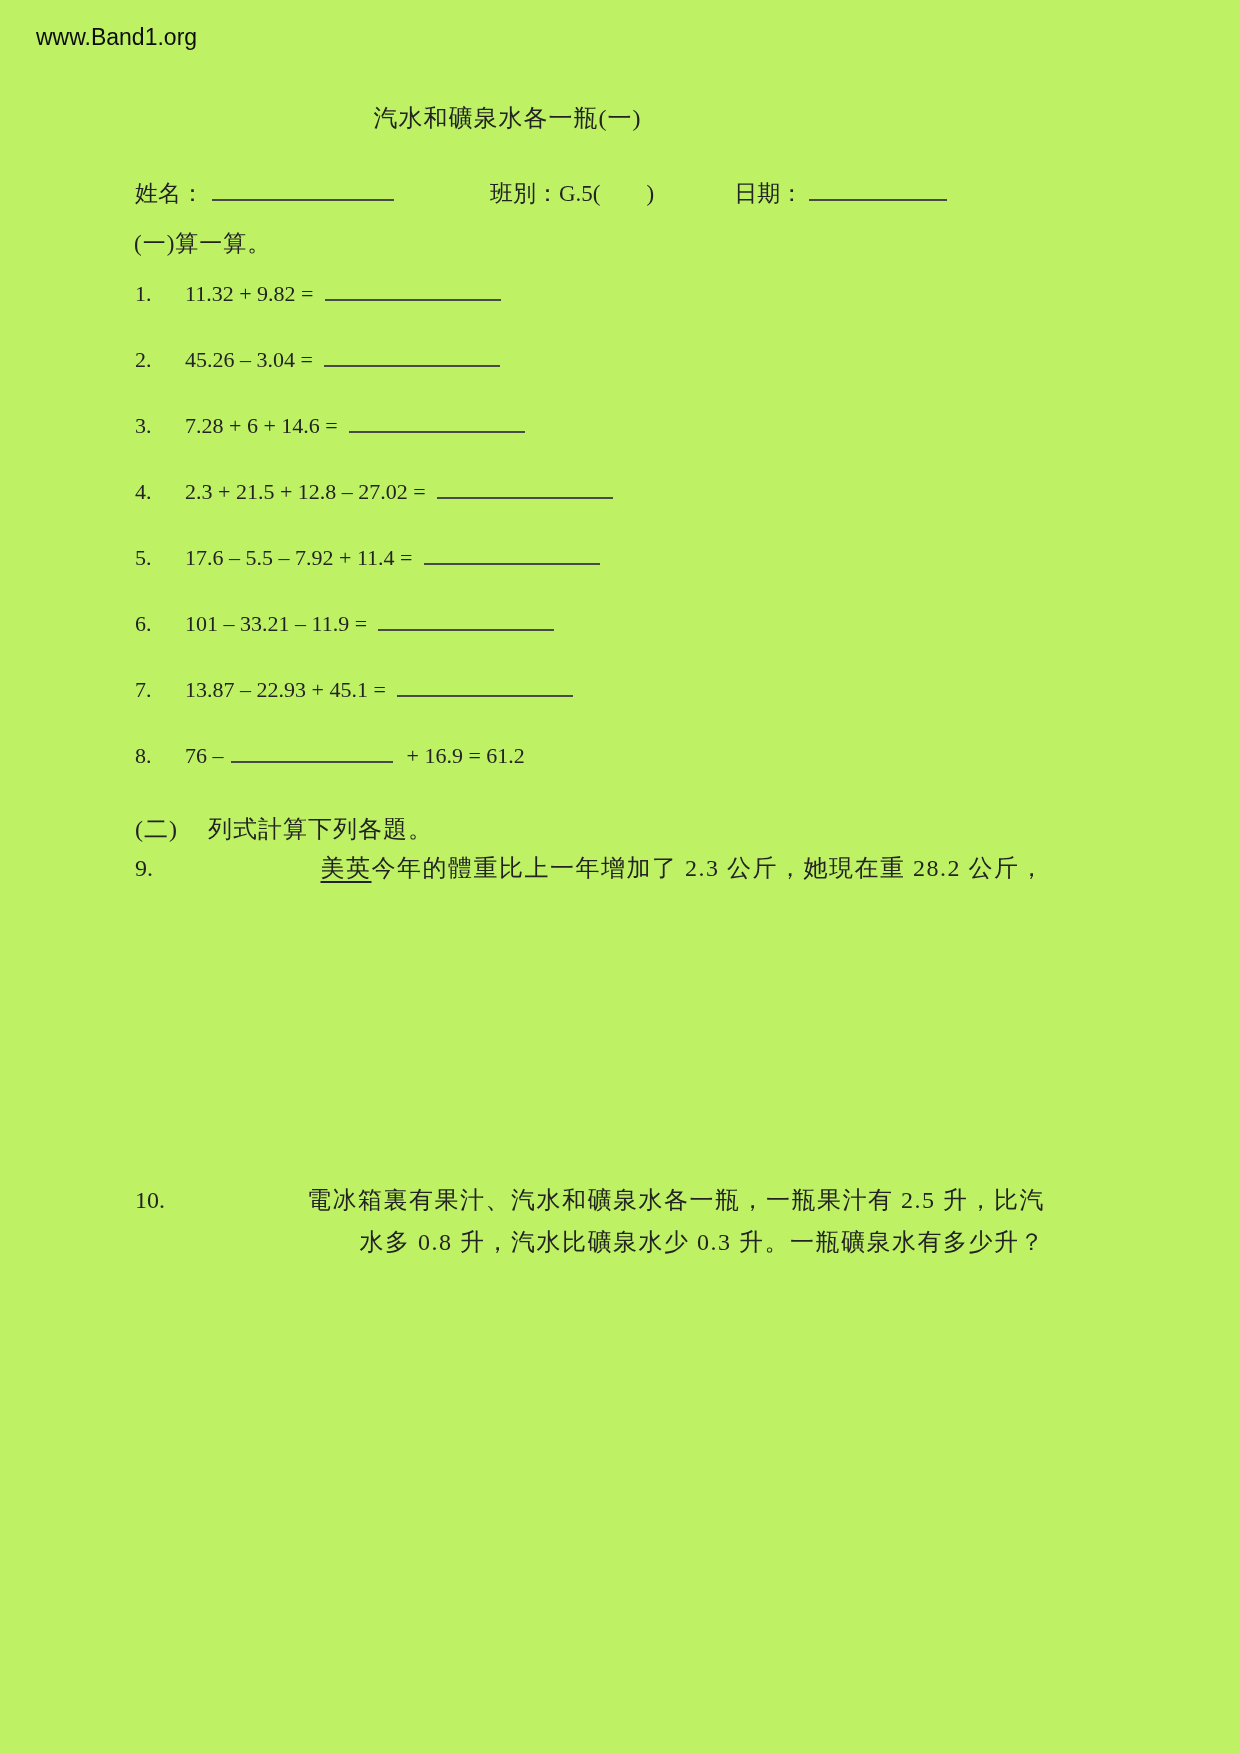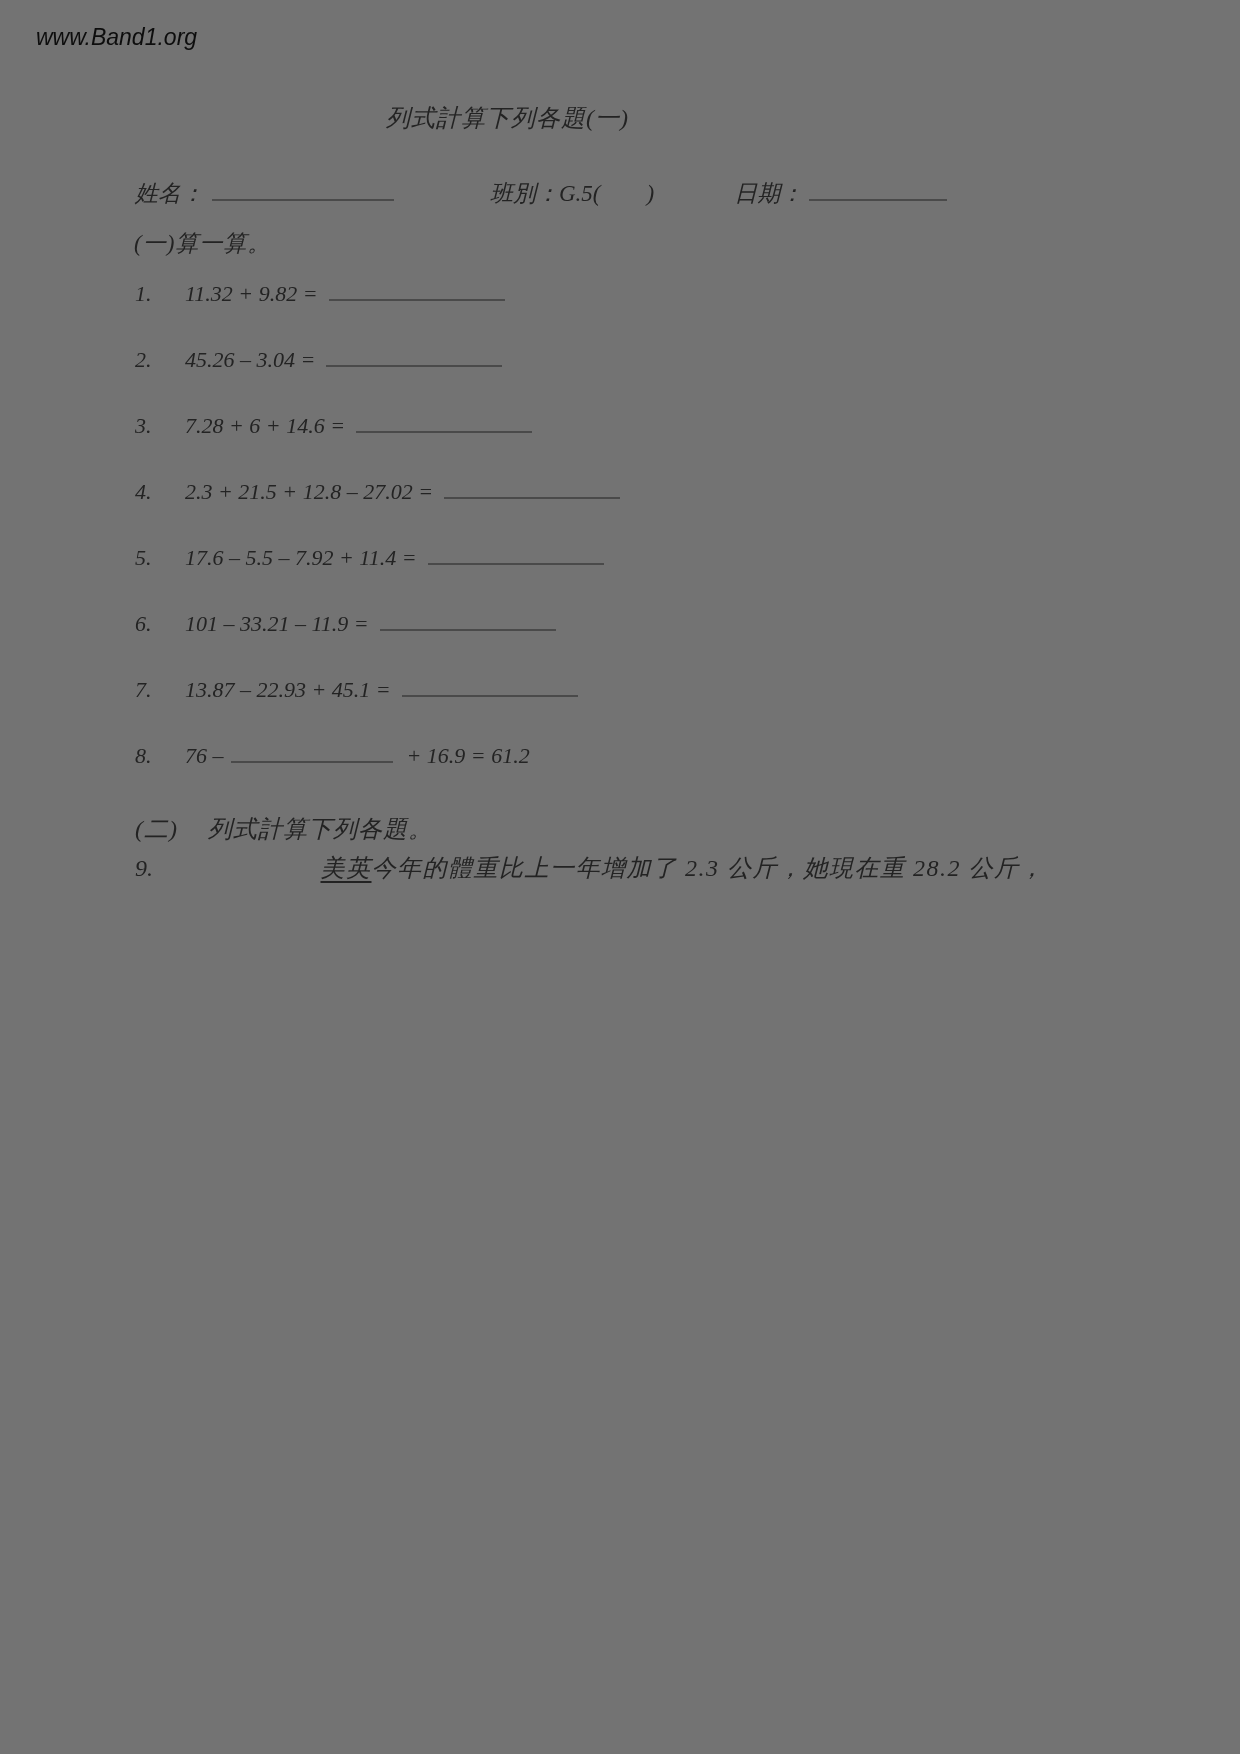--- a/index.html
+++ b/index.html
@@ -1,25 +1,24 @@
 <!DOCTYPE html>
 <html><head>
 <meta charset="utf-8">
 <style>
   * { margin:0; padding:0; box-sizing:border-box; }
   html,body { background:#ffffff; }
   .page {
     position:relative;
     width:1240px; height:1754px;
     margin:0 auto;
-    background:#737373;
+    background:#bef264;
     color:#232323;
     font-family:"Liberation Serif","DejaVu Serif",serif;
     overflow:hidden;
-    font-style:italic;
   }
   .watermark {
     position:absolute; top:24px; left:36px;
     font-family:"Liberation Sans","DejaVu Sans",sans-serif;
     font-size:23px; color:#0d0d0d;
   }
   .title {
     position:absolute; top:102px; left:0;
     width:1015px; text-align:center;
     font-size:24px; letter-spacing:1px;
@@ -76,21 +75,21 @@
     text-decoration-thickness:1.5px;
   }
 </style>
 </head>
 <body>
 
 <div class="page">
 
   <div class="watermark">www.Band1.org</div>
 
-  <div class="title">列式計算下列各題(一)</div>
+  <div class="title">汽水和礦泉水各一瓶(一)</div>
 
   <div class="header-row">
     <span class="field-group">
       <span>姓名：</span><span class="blank name-blank"></span>
     </span>
     <span class="field-group class-group">
       <span>班別：</span><span class="pre">G.5(        )</span>
     </span>
     <span class="field-group date-group">
       <span>日期：</span><span class="blank date-blank"></span>
@@ -159,14 +158,21 @@
 
   <div class="q-block q9">
     <span class="q-num">9.</span>
     <div class="q-text">
       <div class="q-line">
         <span class="uname">美英</span><span>今年的體重比上一年增加了 2.3 公斤，她現在重 28.2 公斤，</span>
       </div>
     </div>
   </div>
 
+  <div class="q-block q10">
+    <span class="q-num">10.</span>
+    <div class="q-text">
+      <div class="q-line">電冰箱裏有果汁、汽水和礦泉水各一瓶，一瓶果汁有 2.5 升，比汽</div>
+      <div class="q-line">水多 0.8 升，汽水比礦泉水少 0.3 升。一瓶礦泉水有多少升？</div>
+    </div>
+  </div>
 
 </div>
 
 </body></html>

